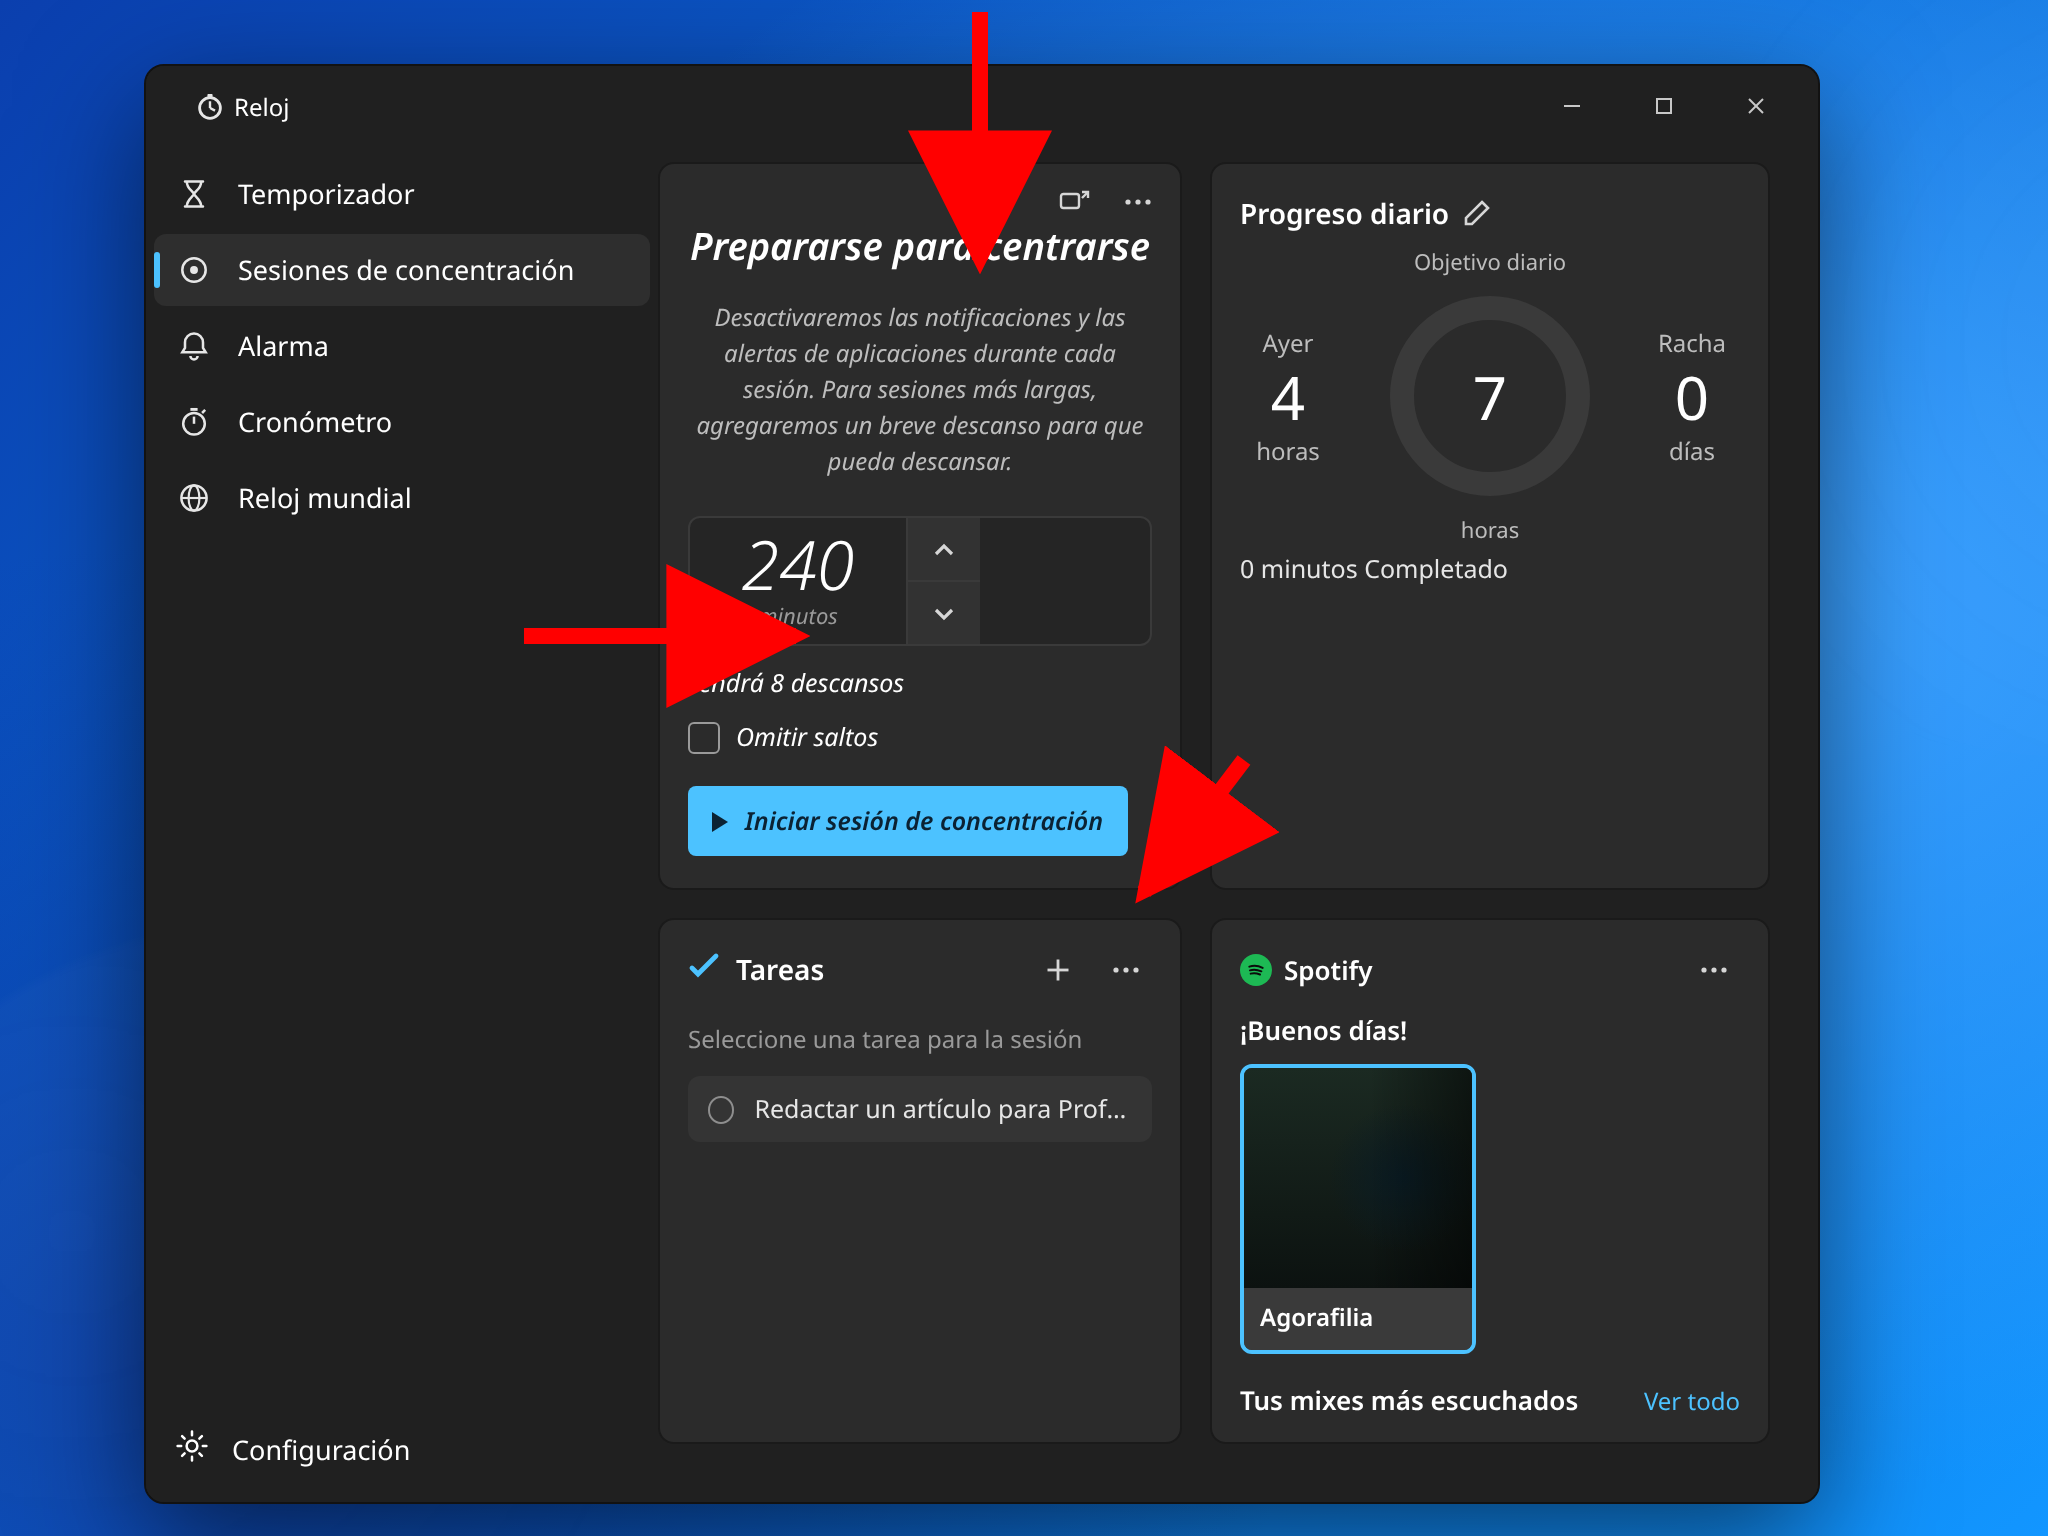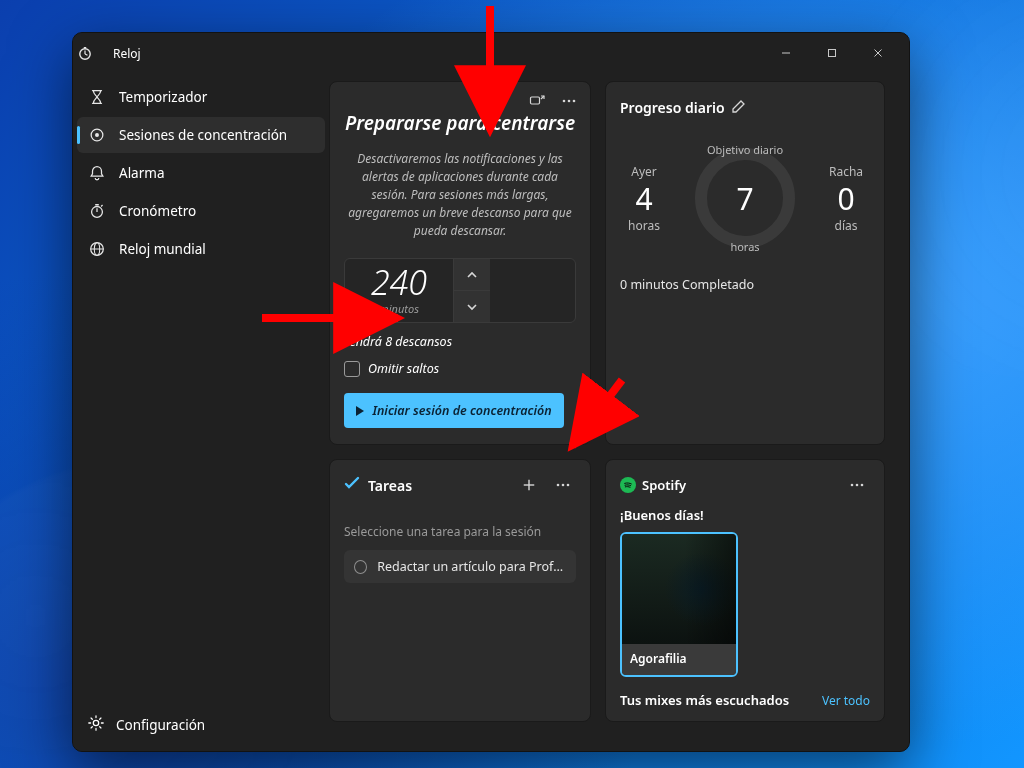--- a/index.html
+++ b/index.html
@@ -34,21 +34,21 @@
   .bloom::before,.bloom::after{content:"";position:absolute;border-radius:50%;filter:blur(2px);}
   .bloom::before{left:-120px;top:460px;width:520px;height:520px;background:radial-gradient(circle at 30% 30%, rgba(255,255,255,.04), transparent 60%);}
   .bloom::after{left:780px;top:-140px;width:520px;height:520px;background:radial-gradient(circle at 60% 60%, rgba(255,255,255,.05), transparent 60%);}
 
   .window{
     position:absolute;left:72px;top:32px;width:838px;height:720px;
     background:var(--win-bg);border-radius:10px;box-shadow:var(--shadow);
     display:flex;flex-direction:column;overflow:hidden;border:1px solid #121212;
   }
   .titlebar{
-    height:40px;display:flex;align-items:center;padding:0 8px 0 4px;gap:20px;
+    height:40px;display:flex;align-items:center;padding:0 8px 0 24px;gap:4px;
     background:var(--win-bg);
   }
   .titlebar .app-icon{width:16px;height:16px;display:flex;align-items:center;justify-content:center;}
   .titlebar .title{font-size:12px;color:var(--fg);}
   .titlebar .spacer{flex:1;}
   .win-controls{display:flex;gap:0;}
   .win-btn{width:46px;height:32px;display:flex;align-items:center;justify-content:center;color:#c8c8c8;border-radius:4px;}
   .win-btn svg{width:10px;height:10px;}
 
   .body{flex:1;display:flex;min-height:0;}
@@ -87,31 +87,31 @@
   .progress-card{grid-column:2;grid-row:1;}
   .progress-card .hdr{display:flex;align-items:center;}
   .progress-card h3{margin:0;font-size:14px;font-weight:600;}
   .metrics{display:flex;align-items:center;justify-content:space-between;gap:8px;margin-top:22px;}
   .metric{display:flex;flex-direction:column;align-items:center;min-width:48px;}
   .metric .label{font-size:12px;color:var(--fg-muted);}
   .metric .big{font-size:30px;font-weight:400;line-height:1.1;margin:2px 0;}
   .metric .unit{font-size:12px;color:var(--fg-muted);}
   .ring{width:112px;height:112px;position:relative;}
   .ring svg{position:absolute;inset:0;}
-  .ring .center{position:absolute;inset:0;display:flex;flex-direction:column;align-items:center;justify-content:space-between;}
+  .ring .center{position:absolute;inset:0;display:flex;flex-direction:column;align-items:center;justify-content:center;gap:39px;}
   .ring .center .label{font-size:11px;color:var(--fg-muted);}
   .ring .center .big{font-size:30px;font-weight:400;}
   .ring .center .unit{font-size:11px;color:var(--fg-muted);}
   .prog-foot{margin:22px 0 6px 0;font-size:12.5px;color:#e6e6e6;}
 
   .tasks-card{grid-column:1;grid-row:2;}
   .tasks-card .hdr{display:flex;align-items:center;gap:8px;}
   .tasks-card .hdr .grow{flex:1;}
   .tasks-card h3{margin:0;font-size:14px;font-weight:600;}
-  .tasks-card .sub{margin:25px 0 10px 0;font-size:12px;color:var(--fg-dim);}
+  .tasks-card .sub{margin:13px 0 10px 0;font-size:12px;color:var(--fg-dim);}
   .task-item{display:flex;align-items:center;gap:10px;background:#343434;border-radius:6px;padding:8px 10px;font-size:12.5px;color:#e6e6e6;}
   .task-item .radio{width:14px;height:14px;border:1.5px solid #8e8e8e;border-radius:50%;}
   .task-item .txt{white-space:nowrap;overflow:hidden;text-overflow:ellipsis;}
 
   .spotify-card{grid-column:2;grid-row:2;}
   .spotify-card .hdr{display:flex;align-items:center;gap:8px;}
   .spotify-card .hdr .grow{flex:1;}
   .spotify-card .brand{display:flex;align-items:center;gap:6px;font-size:13px;font-weight:600;}
   .spotify-card .brand .logo{width:16px;height:16px;border-radius:50%;background:#1db954;display:flex;align-items:center;justify-content:center;}
   .spotify-card .greet{margin:8px 0 8px 0;font-size:13px;font-weight:600;}

